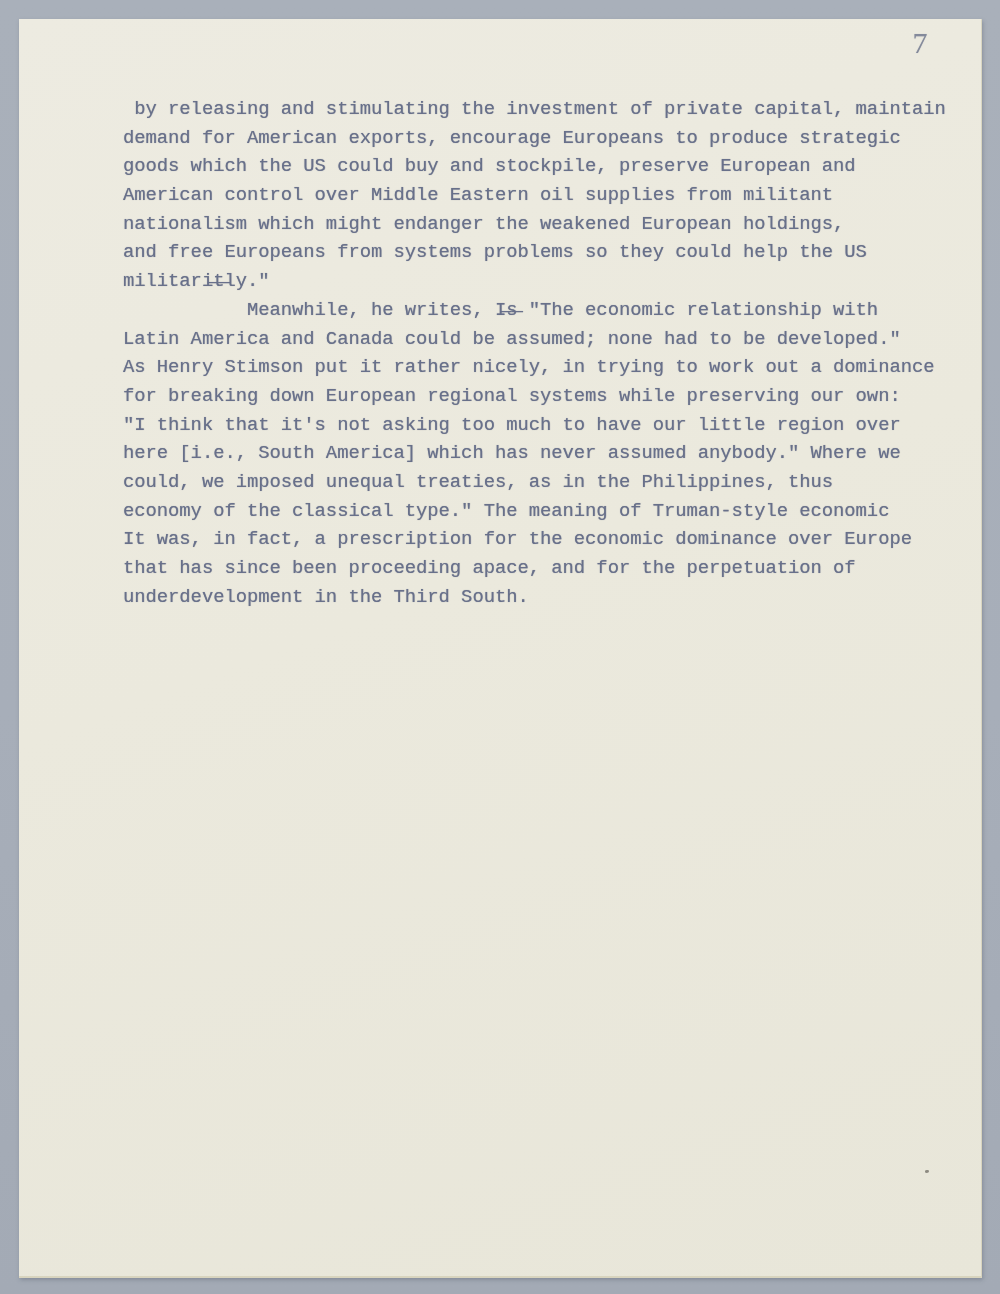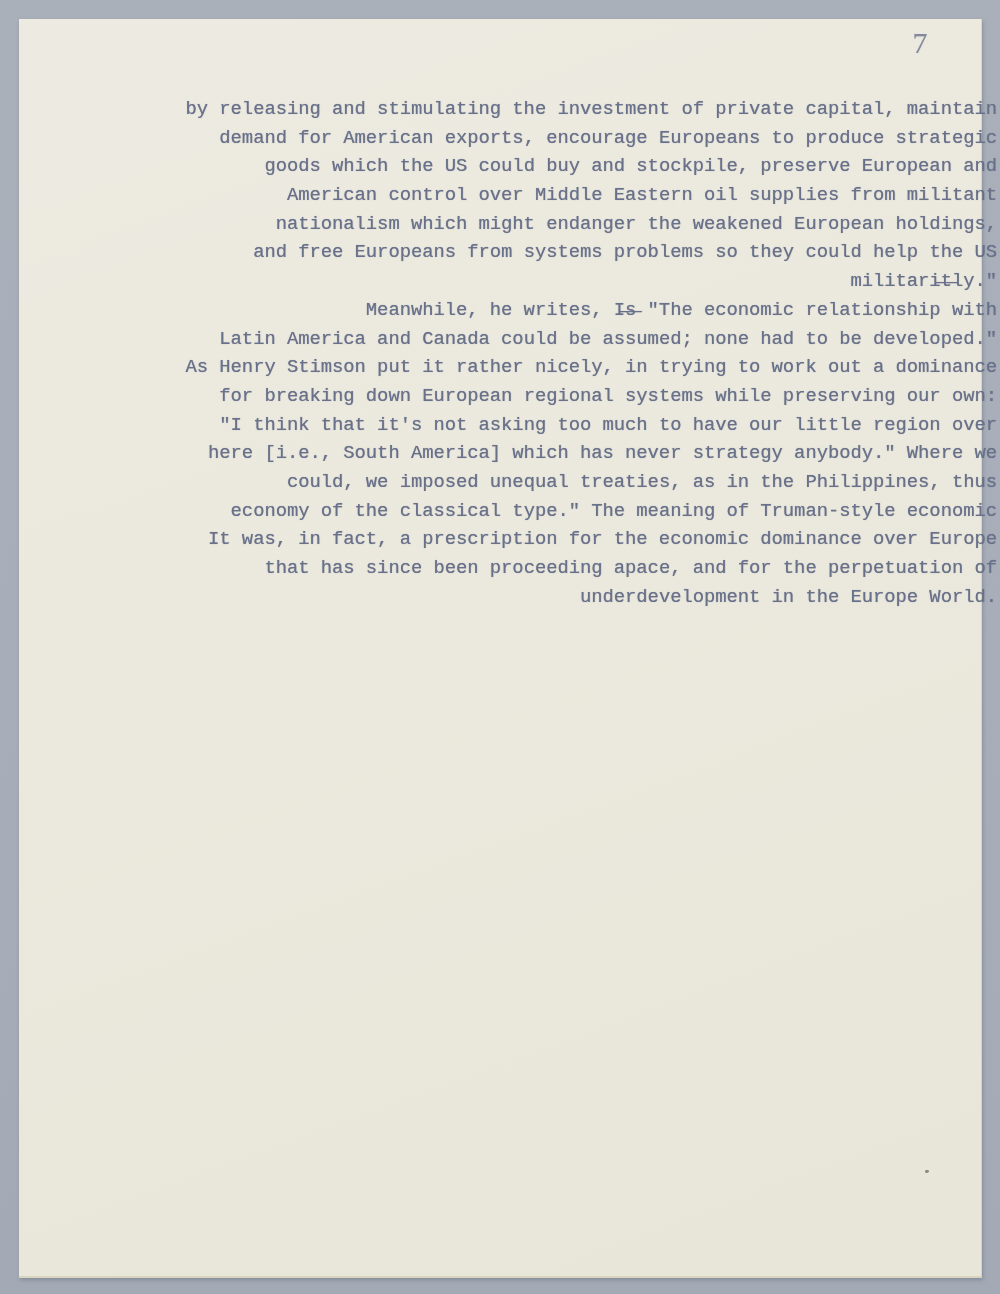--- a/index.html
+++ b/index.html
@@ -36,29 +36,28 @@
     width: 30px;
     text-align: center;
     font-family: "Liberation Serif", serif;
     font-size: 30px;
     font-weight: 400;
     color: #848a9b;
     text-shadow: 0 0 1px rgba(132,138,155,0.45);
   }
   .typed-text {
     position: absolute;
-    left: 152px;
+    left: 123px;
     top: 95px;
     width: 845px;
     font-family: "Liberation Mono", monospace;
     font-size: 18.8px;
     line-height: 28.7px;
     color: #68708a;
     text-shadow: 0 0 1px rgba(96,104,130,0.55), 0.4px 0.4px 0 rgba(96,104,130,0.25);
-    text-align: right;
   }
   .typed-text .line {
     white-space: pre;
     height: 28.7px;
   }
   .speck {
     position: absolute;
     left: 906px;
     top: 1151px;
     width: 4px;
@@ -85,19 +84,19 @@
   <div class="line">goods which the US could buy and stockpile, preserve European and</div>
   <div class="line">American control over Middle Eastern oil supplies from militant</div>
   <div class="line">nationalism which might endanger the weakened European holdings,</div>
   <div class="line">and free Europeans from systems problems so they could help the US</div>
   <div class="line">militari̶t̶ly."</div>
   <div class="line">           Meanwhile, he writes, I̶s̶ "The economic relationship with</div>
   <div class="line">Latin America and Canada could be assumed; none had to be developed."</div>
   <div class="line">As Henry Stimson put it rather nicely, in trying to work out a dominance</div>
   <div class="line">for breaking down European regional systems while preserving our own:</div>
   <div class="line">"I think that it's not asking too much to have our little region over</div>
-  <div class="line">here [i.e., South America] which has never strategy anybody." Where we</div>
+  <div class="line">here [i.e., South America] which has never assumed anybody." Where we</div>
   <div class="line">could, we imposed unequal treaties, as in the Philippines, thus</div>
   <div class="line">economy of the classical type." The meaning of Truman-style economic</div>
   <div class="line">It was, in fact, a prescription for the economic dominance over Europe</div>
   <div class="line">that has since been proceeding apace, and for the perpetuation of</div>
-  <div class="line">underdevelopment in the Europe World.</div>
+  <div class="line">underdevelopment in the Third South.</div>
 </div>
 
 </body></html>

